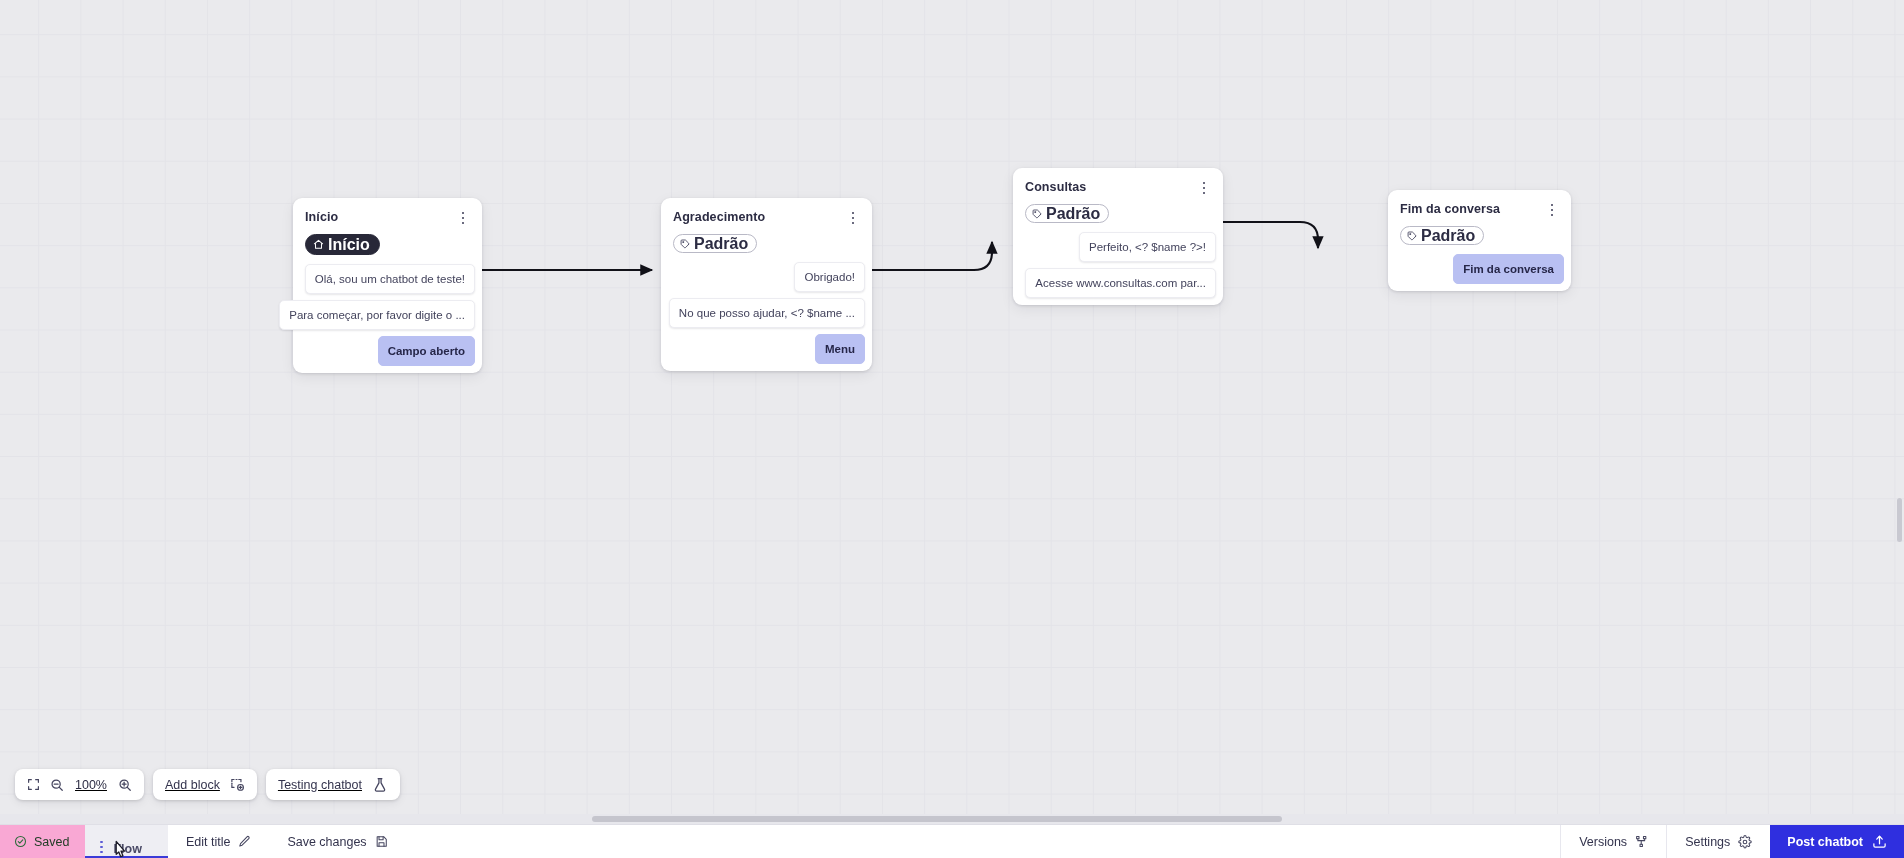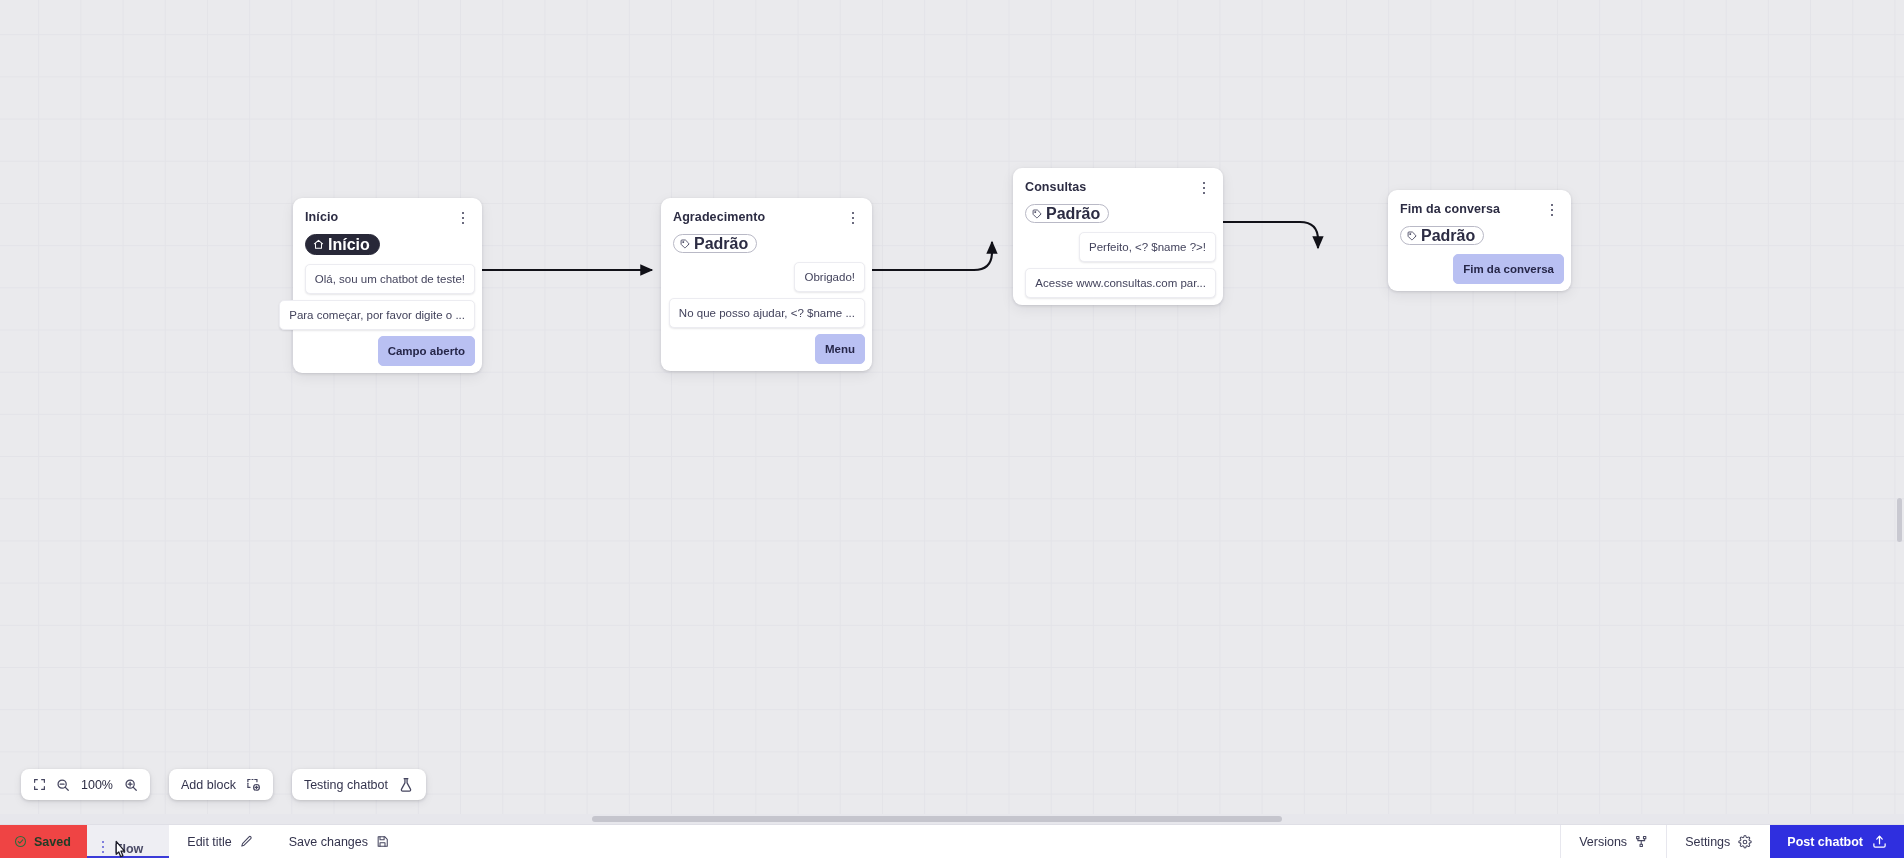--- a/index.html
+++ b/index.html
@@ -73,22 +73,22 @@
     white-space: nowrap; overflow: hidden; text-overflow: ellipsis;
     cursor: pointer;
   }
   .row.accent {
     background: #b9c0f2; border-color: #b9c0f2;
     color: #262649; font-weight: 700; box-shadow: none;
   }
 
   
   #canvas-tools {
-    position: absolute; left: 21px; bottom: 24px;
-    display: flex; gap: 19px; align-items: center;
+    position: absolute; left: 15px; bottom: 24px;
+    display: flex; gap: 9px; align-items: center; text-decoration: underline;
   }
   .tool-pill {
     background: #fff; border-radius: 8px;
     box-shadow: 0 1px 3px rgba(22,22,40,.16), 0 3px 10px rgba(22,22,40,.07);
     height: 31px; display: flex; align-items: center;
     padding: 0 12px; gap: 10px;
     font-size: 12.5px; color: #33334d; font-weight: 400;
     cursor: pointer; white-space: nowrap;
   }
   .tool-pill .lbl { font-size: 12.5px; color: #33334d; }
@@ -96,23 +96,23 @@
   .ico { display: inline-flex; align-items: center; justify-content: center; }
 
   
   #bottombar {
     position: absolute; left: 0; bottom: 0; width: 1904px; height: 34px;
     background: #ffffff; border-top: 1px solid #dfdfe6;
     display: flex; align-items: stretch; justify-content: space-between;
   }
   .bb-left, .bb-right { display: flex; align-items: stretch; }
   .saved-badge {
-    background: #ef4444; color: #213c26;
+    background: #f9a8d4; color: #213c26;
     display: flex; align-items: center; gap: 7px;
-    padding: 0 16px 0 14px; font-size: 12.5px; font-weight: 700;
+    padding: 0 16px 0 14px; font-size: 12.5px; font-weight: 400;
   }
   .flow-tab {
     display: flex; align-items: flex-end; gap: 4px;
     padding: 0 26px 0 8px; background: #eeeef3;
     border-bottom: 2.5px solid #3b3bd8; position: relative;
     font-size: 12.5px; font-weight: 700; color: #4a4a66; cursor: pointer;
   }
   .flow-tab .kebab i { background: #5b5bd6; }
   .bb-item {
     display: flex; align-items: center; gap: 8px;

